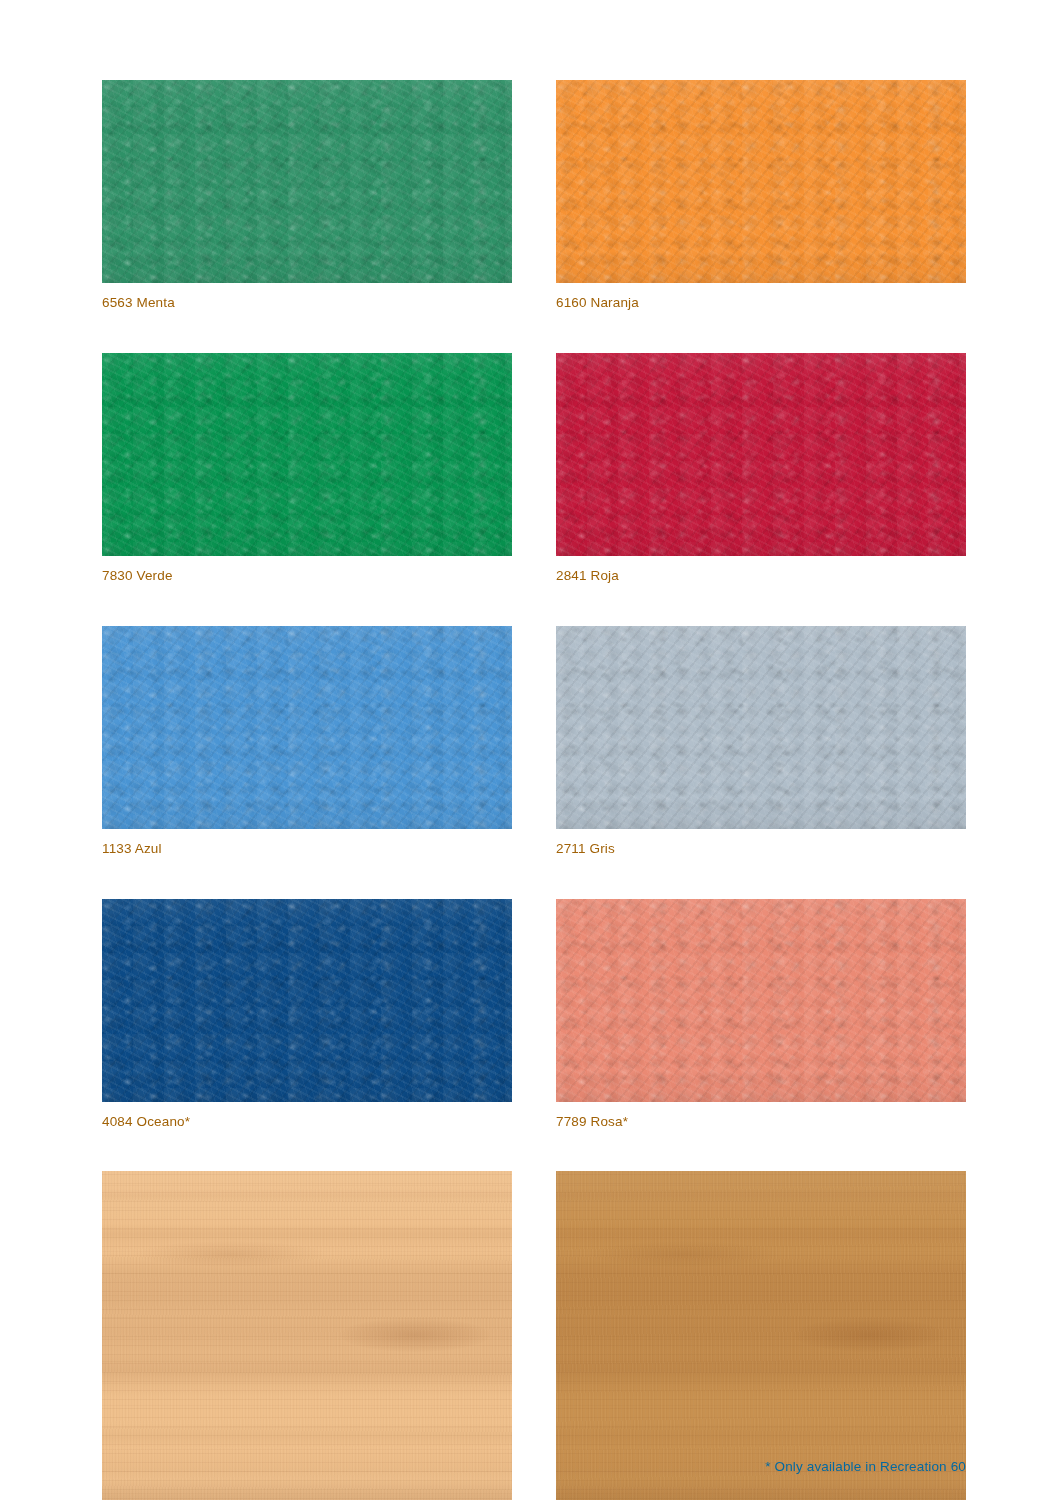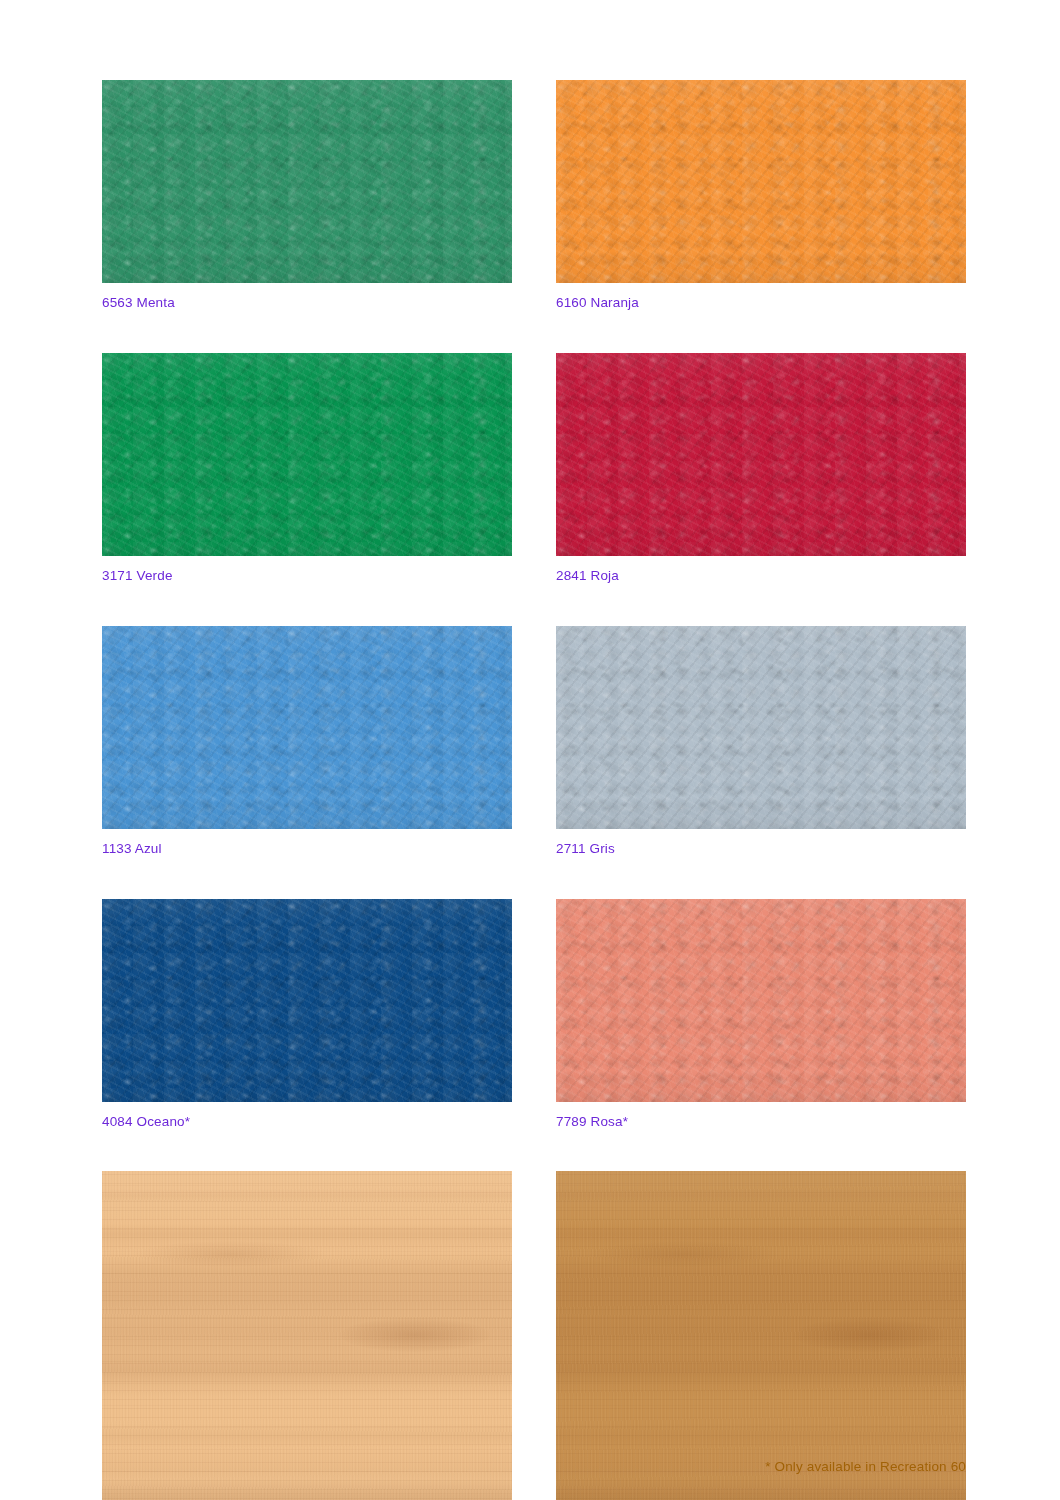--- a/index.html
+++ b/index.html
@@ -166,33 +166,33 @@
     position: absolute;
     left: 8%; top: 20%;
     width: 190px; height: 26px;
     border-radius: 50%;
     background: radial-gradient(ellipse at 50% 50%, rgba(120,60,20,0.13), rgba(0,0,0,0) 72%);
     pointer-events: none;
   }
 
   .swatch-label {
     font-size: 13.5px;
-    color: #6d28d9;
+    color: #a16207;
     letter-spacing: 0.15px;
     padding-top: 13px;
     line-height: 1.1;
     white-space: nowrap;
   }
 
   .footnote {
     position: absolute;
     right: 94px;
     bottom: 26px;
     font-size: 13.5px;
-    color: #a16207;
+    color: #0369a1;
     letter-spacing: 0.15px;
     white-space: nowrap;
   }
 </style>
 </head>
 <body>
 
 <div class="page">
 
   <div class="swatch-grid">
@@ -219,21 +219,21 @@
     </div>
 
     <div class="swatch-row" style="margin-top:42px;">
       <div class="swatch-cell">
         <div class="swatch-chip" style="background-color: rgb(6, 148, 80);">
           <div class="tex tex-a"></div>
           <div class="tex tex-b"></div>
           <div class="tex tex-c"></div>
           <div class="vig"></div>
         </div>
-        <div class="swatch-label">3171 Verde</div>
+        <div class="swatch-label">7830 Verde</div>
       </div>
       <div class="swatch-cell">
         <div class="swatch-chip" style="background-color: rgb(194, 23, 58);">
           <div class="tex tex-a"></div>
           <div class="tex tex-b"></div>
           <div class="tex tex-c"></div>
           <div class="vig"></div>
         </div>
         <div class="swatch-label">2841 Roja</div>
       </div>

